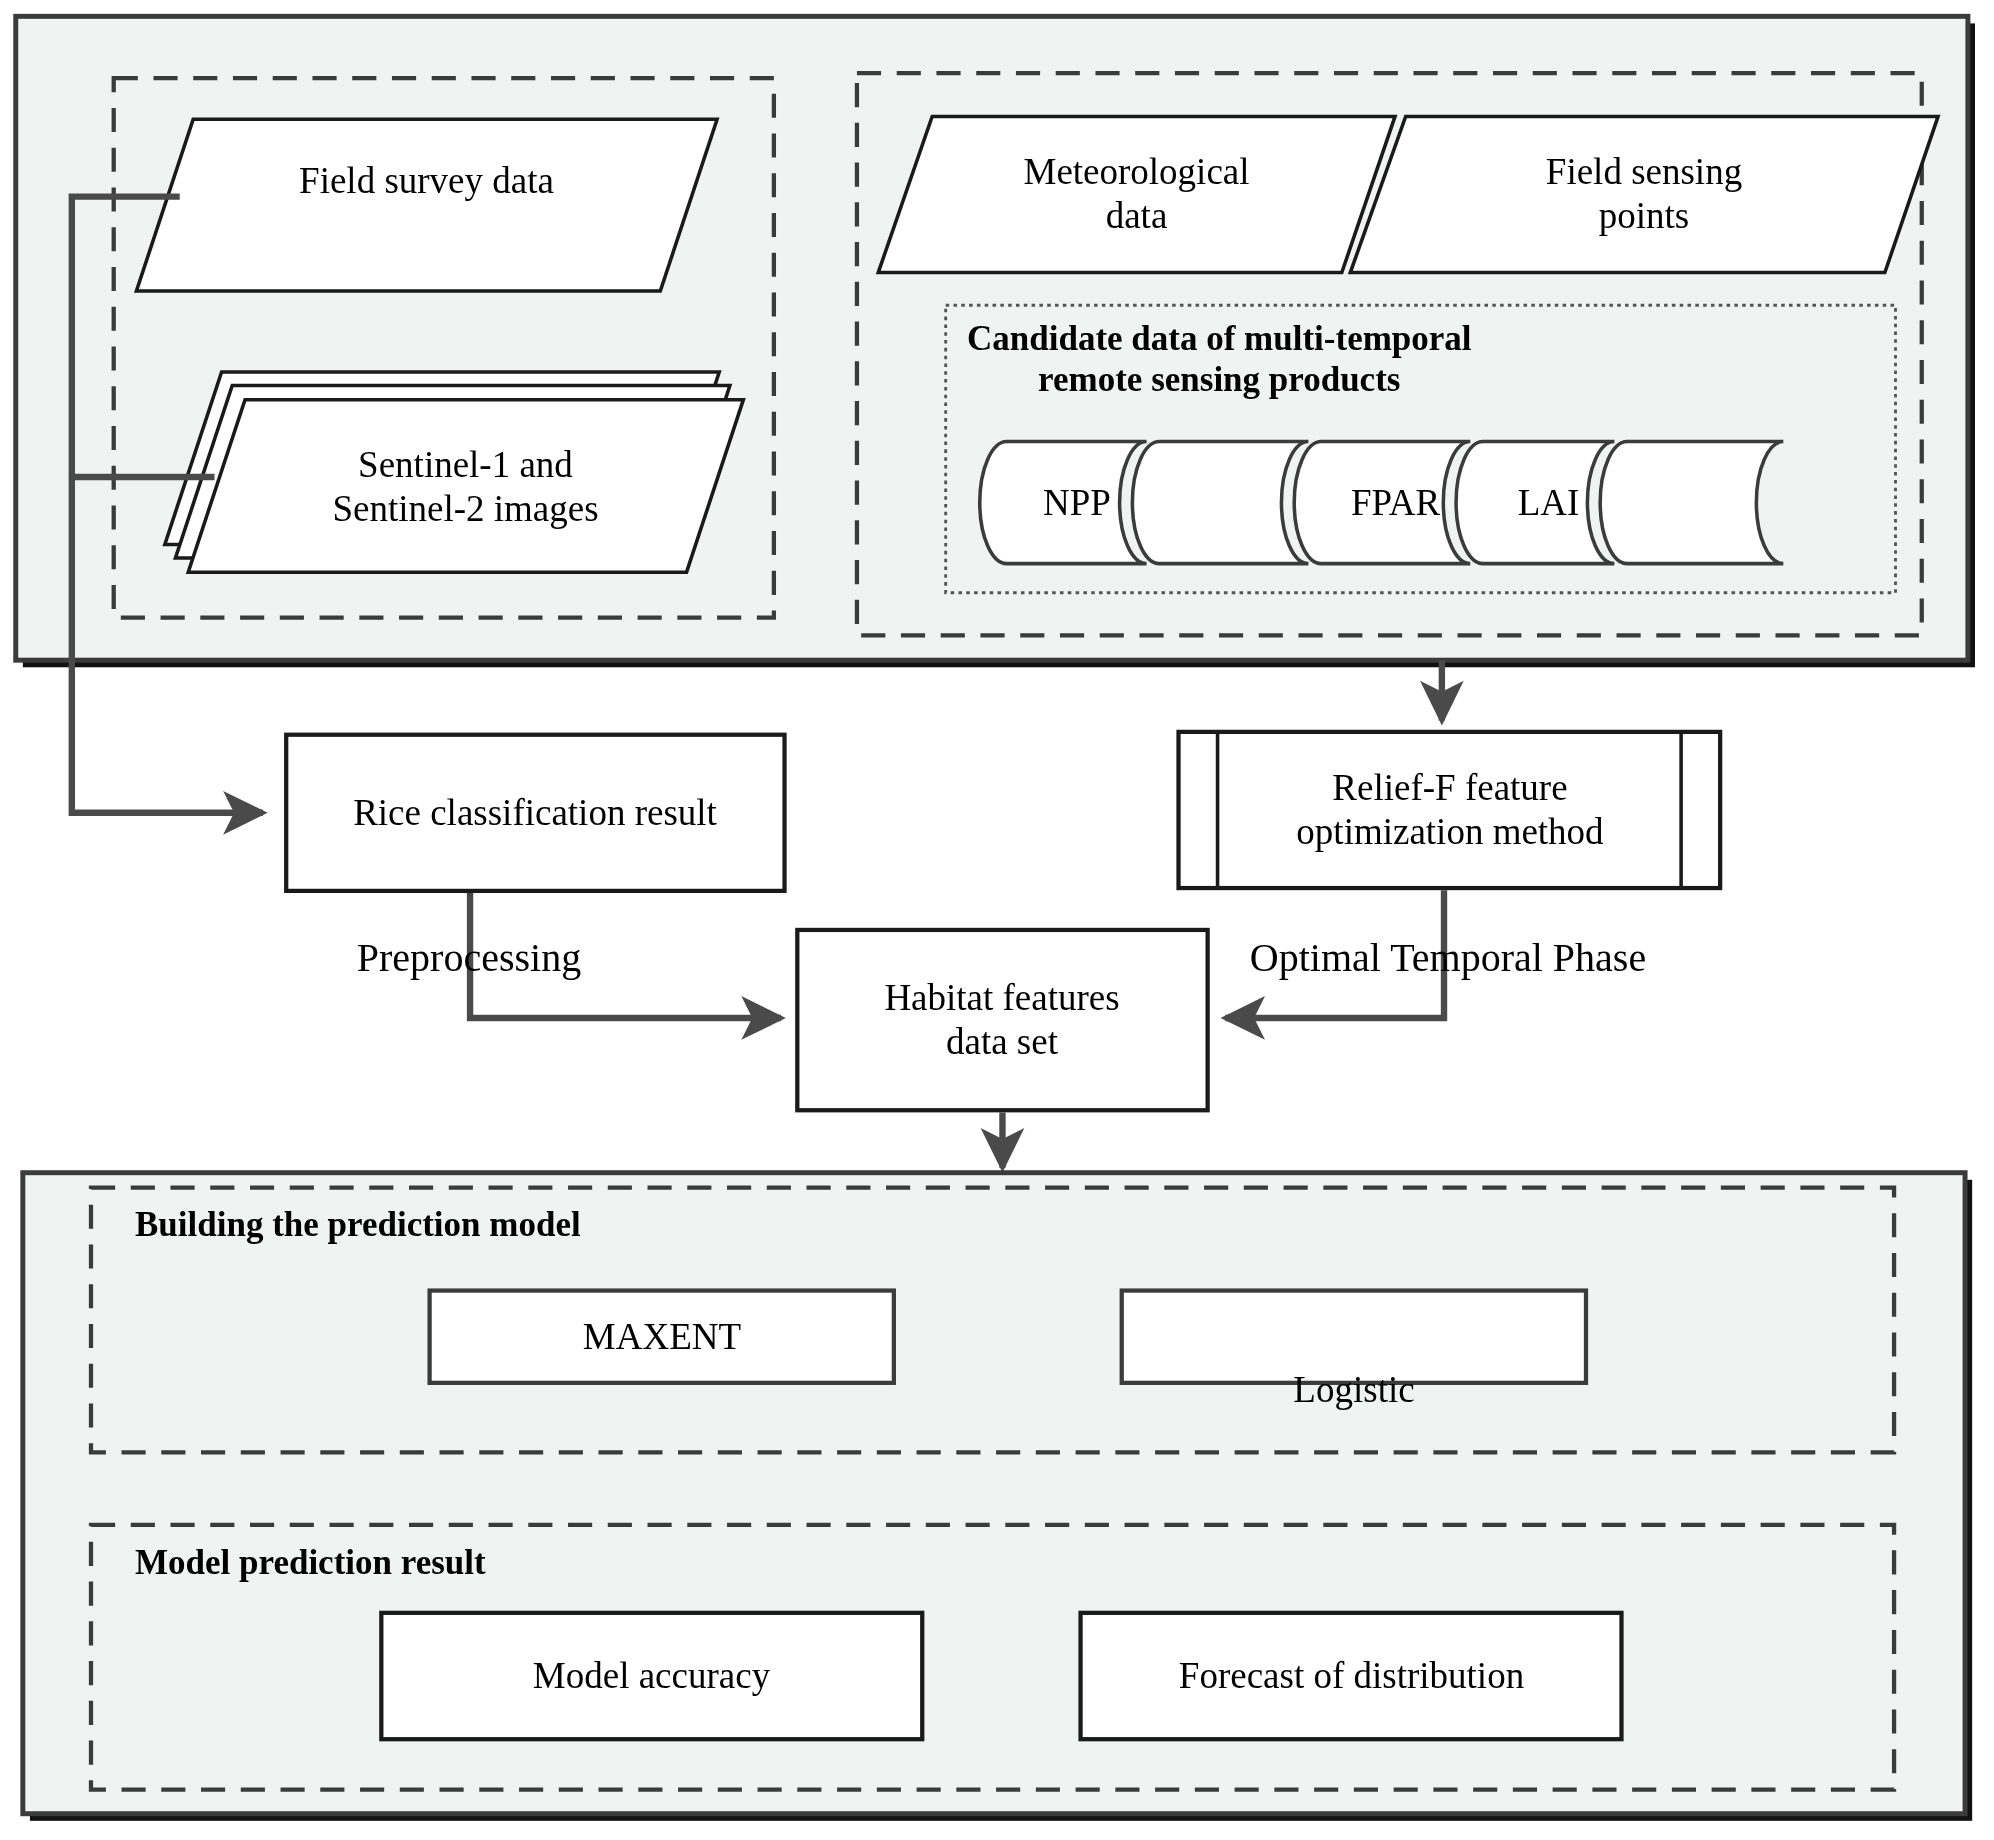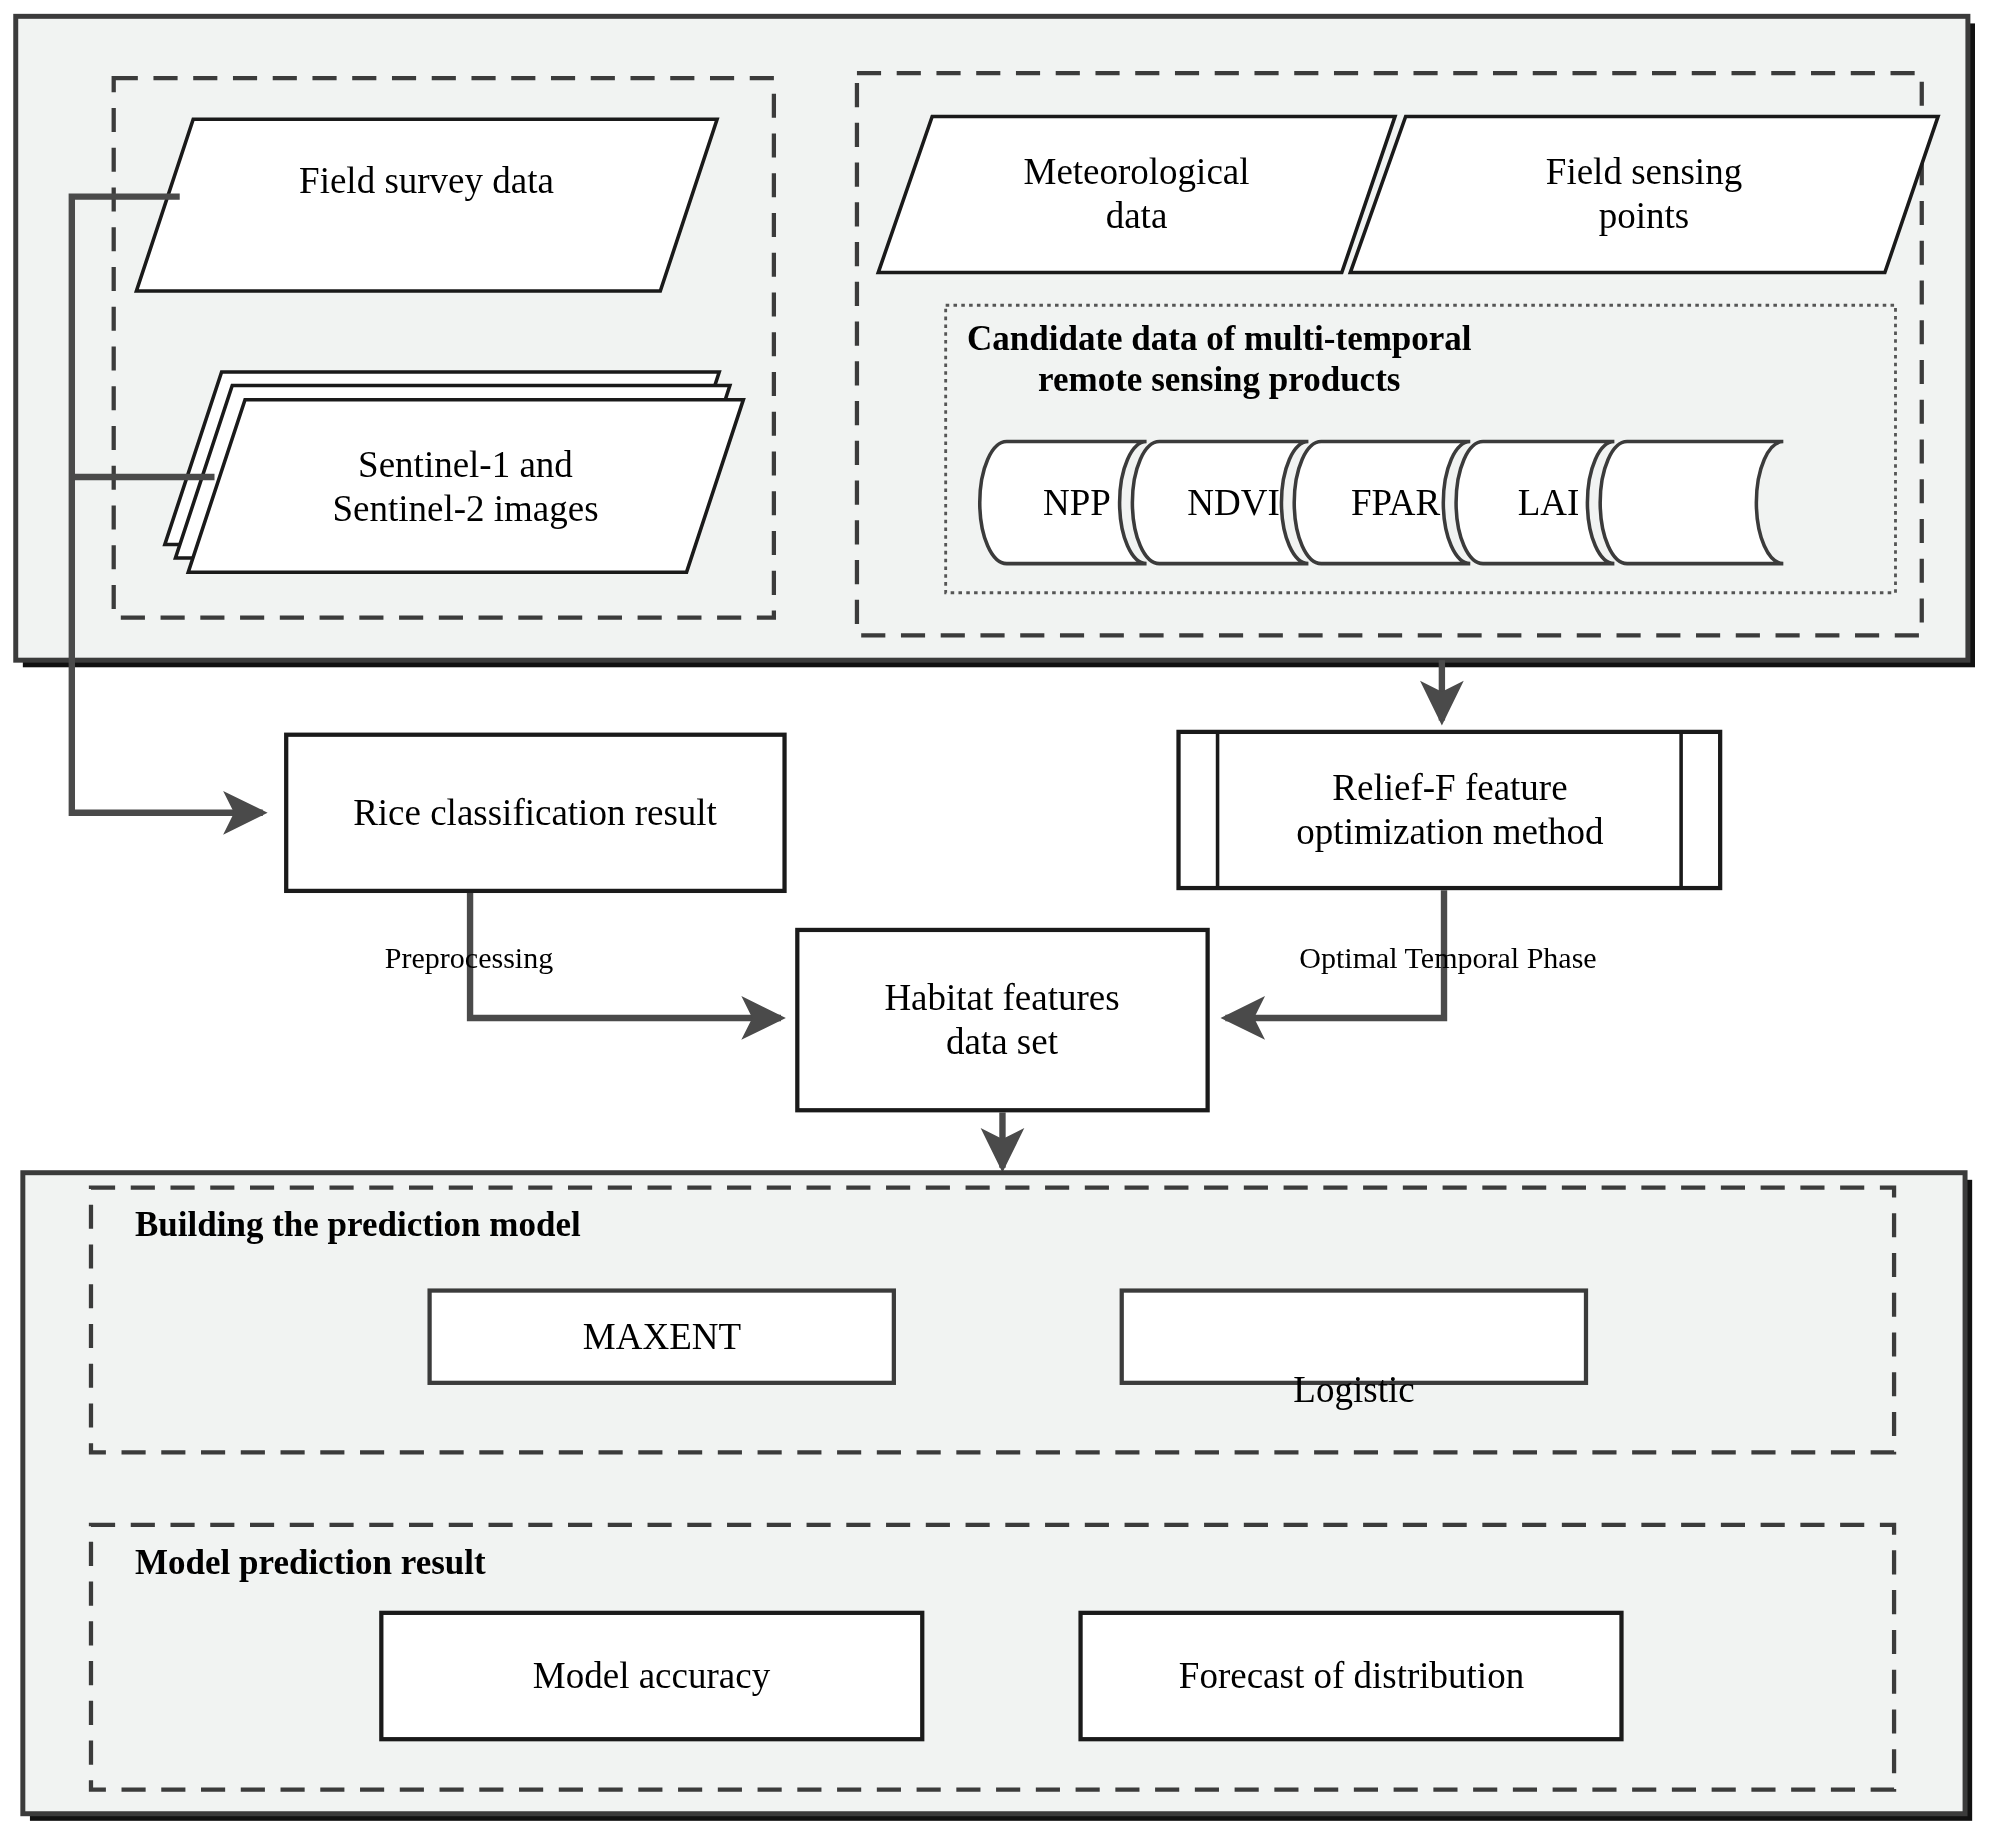--- a/index.html
+++ b/index.html
@@ -27,21 +27,21 @@
     justify-content: center;
     text-align: center;
     color: #000000;
     line-height: 1.18;
     white-space: pre-line;
     pointer-events: none;
   }
   .lbl-left {
     justify-content: flex-start;
   }
-  .t-48 { font-size: 30px; }
+  .t-48 { font-size: 40px; }
   .t-50 { font-size: 35px; }
   .t-52 { font-size: 37px; }
   .bold { font-weight: bold; }
 </style>
 </head>
 <body>
 
 <div id="stage">
 
   <svg width="1995" height="1840" viewBox="0 0 2810 2592">
@@ -137,21 +137,20 @@
   <div class="lbl t-52" style="left:878px; top:116px; width:517px; height:156px;">Meteorological
 data</div>
 
   <div class="lbl t-52" style="left:1350px; top:116px; width:588px; height:156px;">Field sensing
 points</div>
 
   <div class="lbl lbl-left t-50 bold" style="left:967px; top:318px; width:909px; height:99px; align-items:flex-start;">Candidate data of multi-temporal
 remote sensing products</div>
 
   <div class="lbl t-52" style="left:1007px; top:442px; width:140px; height:122px;">NPP</div>
-  <div class="lbl t-52" style="left:1159px; top:442px; width:149px; height:122px;">NDVI</div>
   <div class="lbl t-52" style="left:1321px; top:442px; width:149px; height:122px;">FPAR</div>
   <div class="lbl t-52" style="left:1483px; top:442px; width:131px; height:122px;">LAI</div>
 
   <div class="lbl t-52" style="left:286px; top:735px; width:498px; height:156px;">Rice classification result</div>
 
   <div class="lbl t-52" style="left:1218px; top:732px; width:464px; height:156px;">Relief-F feature
 optimization method</div>
 
   <div class="lbl t-52" style="left:797px; top:930px; width:410px; height:180px;">Habitat features
 data set</div>

